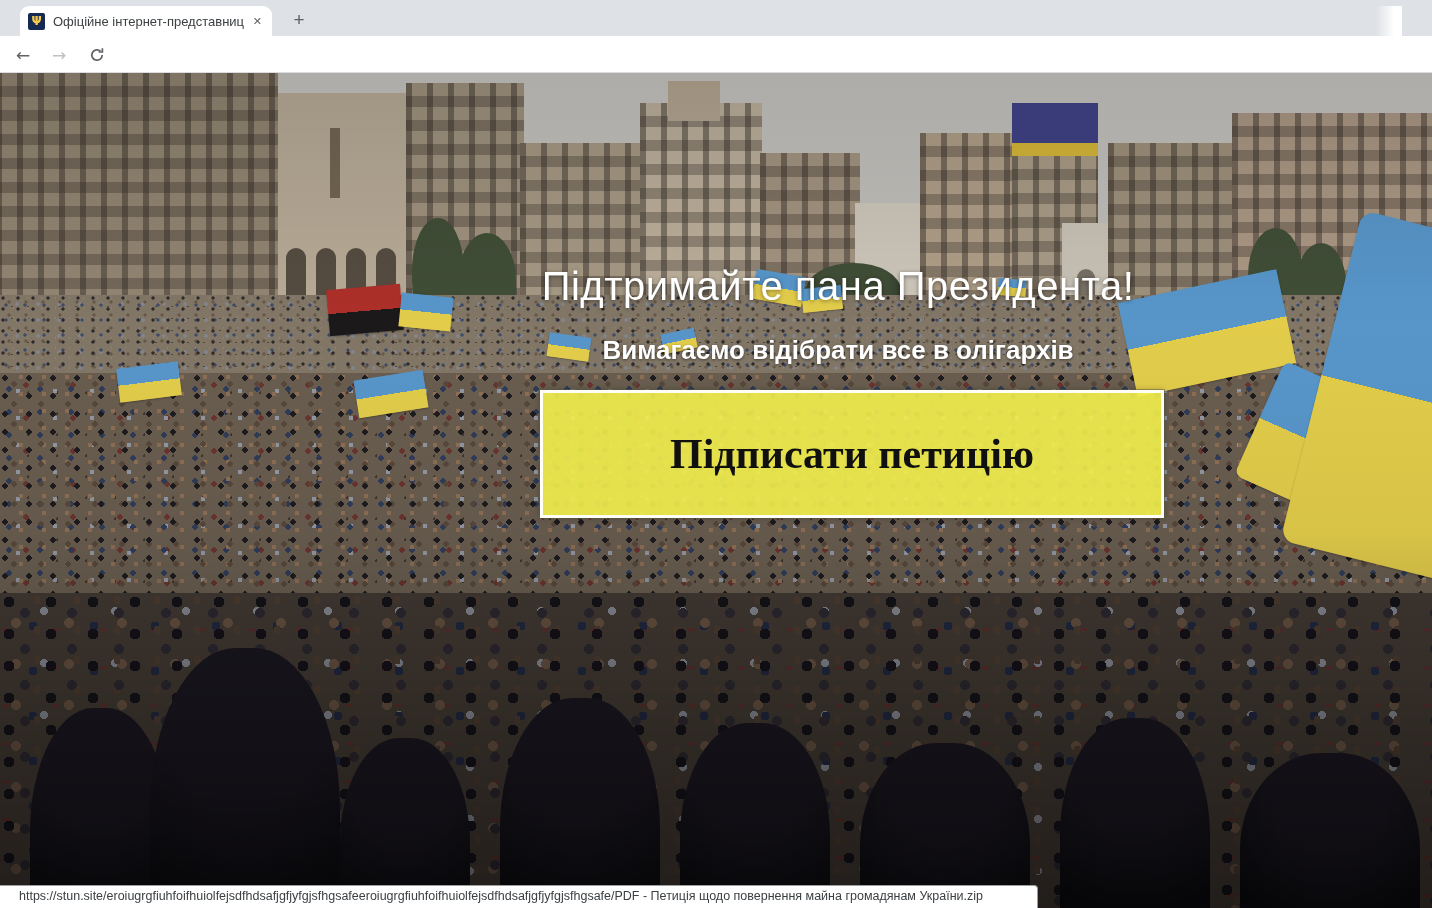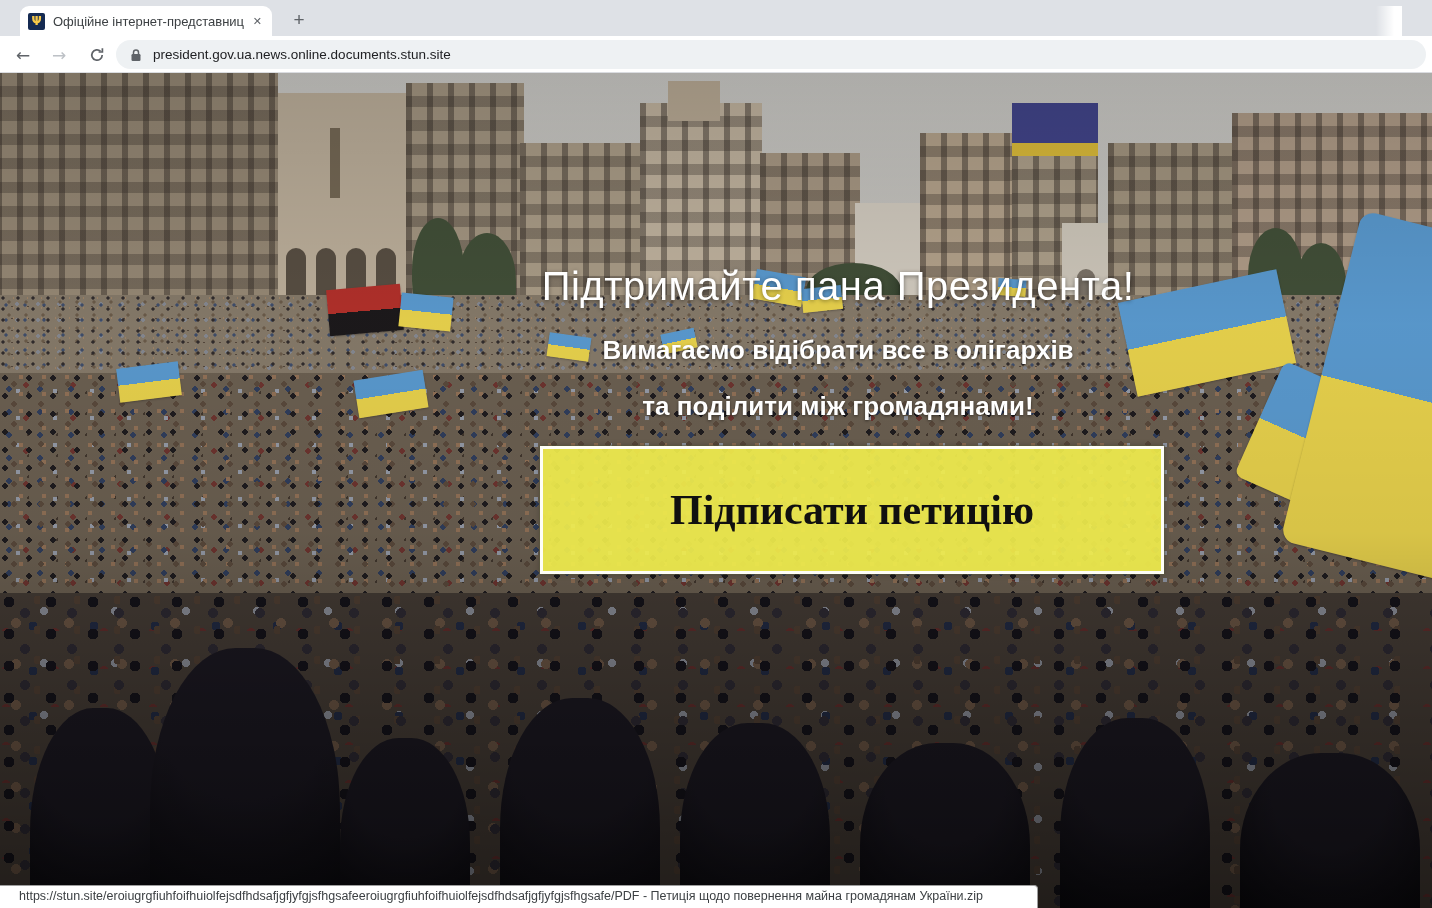--- a/index.html
+++ b/index.html
@@ -97,27 +97,20 @@
 
   <div class="toolbar">
     <div class="navbtn" style="left:10px;">←</div>
     <div class="navbtn fwd" style="left:46px;">→</div>
     <div class="navbtn" style="left:84px;">
       <svg width="16" height="16" viewBox="0 0 16 16">
           <path d="M13.2 8a5.2 5.2 0 1 1-1.6-3.75" fill="none" stroke="#5f6368" stroke-width="1.7"></path>
           <path d="M13.4 1.2v3.8H9.6" fill="none" stroke="#5f6368" stroke-width="1.7"></path>
         </svg>
     </div>
-    <div class="urlpill">
-      <svg width="12" height="14" viewBox="0 0 12 14">
-          <rect x="1.5" y="6" width="9" height="7" rx="1.2" fill="#5f6368"></rect>
-          <path d="M3.5 6V4.4a2.5 2.5 0 0 1 5 0V6" fill="none" stroke="#5f6368" stroke-width="1.5"></path>
-        </svg>
-      <span class="urltext">president.gov.ua.news.online.documents.stun.site</span>
-    </div>
   </div>
 
   <div class="photo">
 
     <div class="bld win-grid" style="left:-4px;top:0;width:282px;height:292px;background-color:#9b8d79;"></div>
     <div class="bld" style="left:278px;top:20px;width:128px;height:272px;background-color:#c3b5a0;">
       <div class="arch" style="left:8px;"></div>
         <div class="arch" style="left:38px;"></div>
         <div class="arch" style="left:68px;"></div>
         <div class="arch" style="left:98px;"></div>
@@ -171,19 +164,18 @@
     <div class="fg z24" style="left:860px;width:170px;height:165px;"></div>
     <div class="fg z24" style="left:1060px;width:150px;height:190px;"></div>
     <div class="fg z24" style="left:1240px;width:180px;height:155px;"></div>
 
     <div class="vignette z28"></div>
   </div>
 
   <div class="hero z40">
     <div class="headline">Підтримайте пана Президента!</div>
     <div class="subline">Вимагаємо відібрати все в олігархів</div>
-    <div class="subline s2">та поділити між громадянами!</div>
     <div class="petition-btn">Підписати петицію</div>
   </div>
 
   <div class="statusbar">https://stun.site/eroiugrgfiuhfoifhuiolfejsdfhdsafjgfjyfgjsfhgsafeeroiugrgfiuhfoifhuiolfejsdfhdsafjgfjyfgjsfhgsafe/PDF - Петиція щодо повернення майна громадянам України.zip</div>
 
 </div>
 
 </body></html>

